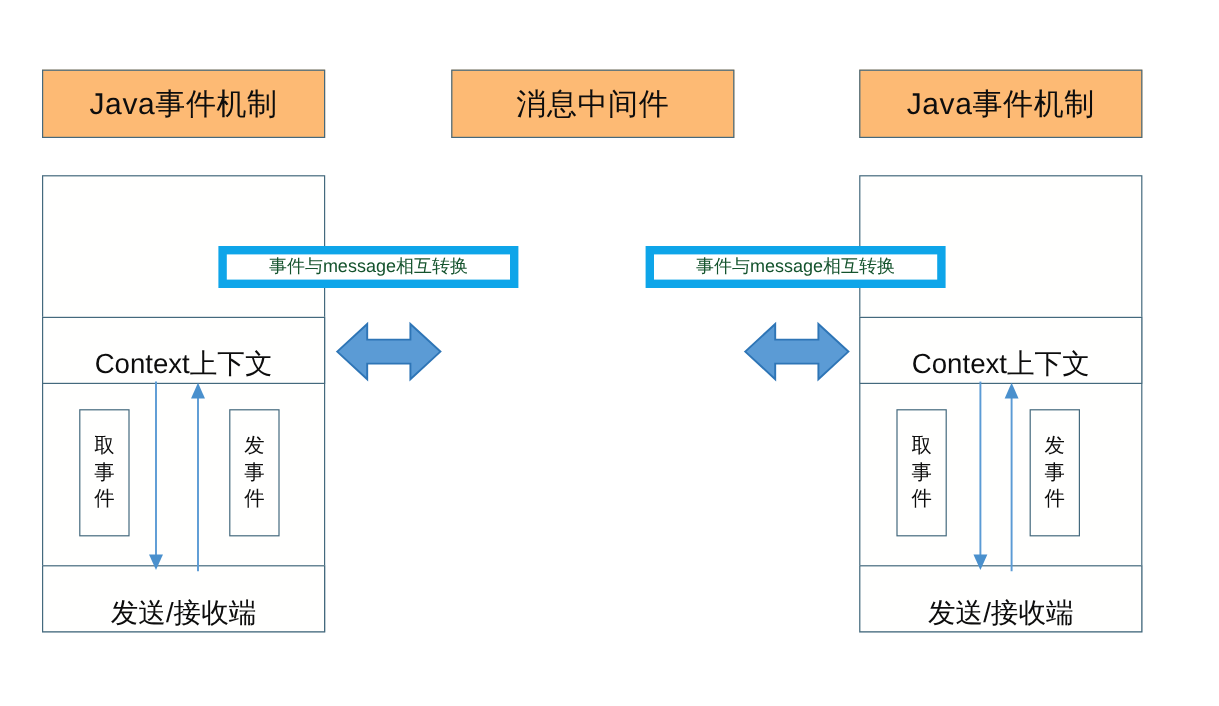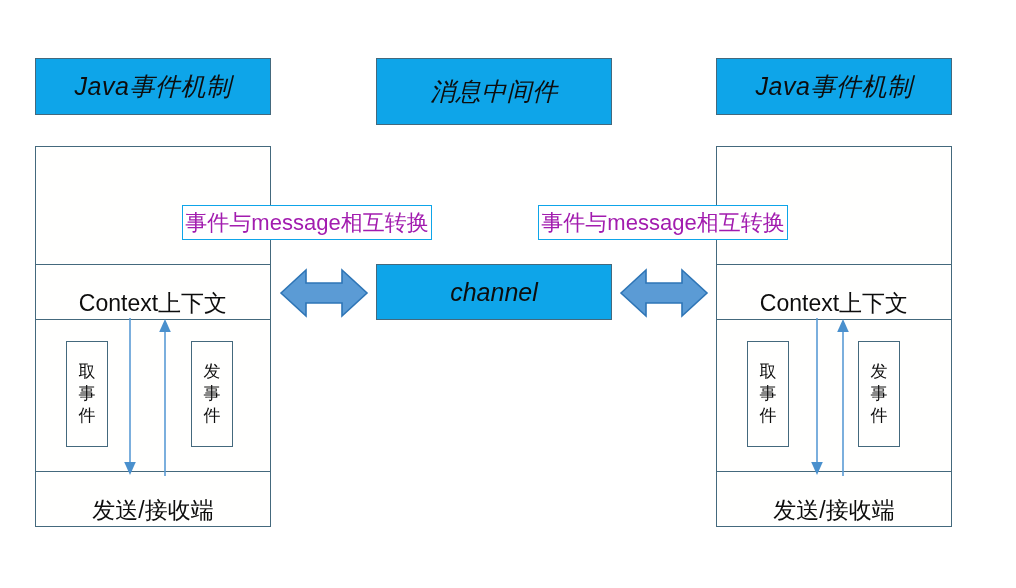--- a/index.html
+++ b/index.html
@@ -14,27 +14,26 @@
     background: #ffffff;
     font-family: "Liberation Sans", "DejaVu Sans", sans-serif;
     overflow: hidden;
   }
 
   
   .box {
     position: absolute;
     box-sizing: border-box;
     border: 1px solid #44697d;
-    background: #0ea5e9;
+    background: #fdba74;
     display: flex;
     align-items: center;
     justify-content: center;
     text-align: center;
     color: #0d0d0d;
-    font-style: italic;
   }
 
   
   .header-box {
     font-size: 25px;
     letter-spacing: 0.5px;
     font-weight: 400;
   }
 
   
@@ -72,27 +71,27 @@
     font-size: 17px;
     line-height: 1.28;
     color: #0d0d0d;
   }
   .vbox span { display: block; }
 
   
   .conv-label {
     position: absolute;
     box-sizing: border-box;
-    border: 1px solid #0ea5e9;
+    border: 7px solid #0ea5e9;
     background: #ffffff;
     display: flex;
     align-items: center;
     justify-content: center;
-    font-size: 22px;
-    color: #a21caf;
+    font-size: 15px;
+    color: #14532d;
     white-space: nowrap;
     z-index: 6;
   }
 
   
   .channel-box {
     font-size: 25px;
     z-index: 4;
   }
 
@@ -109,21 +108,21 @@
 </style>
 </head>
 <body>
 
 <div id="canvas">
 
   <div class="box header-box" style="left:35px; top:58px; width:236px; height:57px;">
     <span>Java事件机制</span>
   </div>
 
-  <div class="box header-box" style="left:376px; top:58px; width:236px; height:67px;justify-content:center;">
+  <div class="box header-box" style="left:376px; top:58px; width:236px; height:57px;justify-content:center;">
     <span>消息中间件</span>
   </div>
 
   <div class="box header-box" style="left:716px; top:58px; width:236px; height:57px;">
     <span>Java事件机制</span>
   </div>
 
   <div class="panel" style="left:35px; top:146px; width:236px; height:381px;"></div>
 
   <div class="band" style="left:35px; top:264px; width:236px; height:56px;">
@@ -189,23 +188,20 @@
     </svg>
   </div>
 
   <div class="v-arrow" style="left:833px; top:318px; width:20px; height:158px;">
     <svg width="20" height="158" viewBox="0 0 20 158">
       <line x1="10" y1="12" x2="10" y2="158" stroke="#5b9bd5" stroke-width="1.6"></line>
       <polygon points="10,1 4.2,14 15.8,14" fill="#4a90cd"></polygon>
     </svg>
   </div>
 
-  <div class="box channel-box" style="left:376px; top:264px; width:236px; height:56px;">
-    <span>channel</span>
-  </div>
 
   <div class="conv-label" style="left:182px; top:205px; width:250px; height:35px;">
     <span>事件与message相互转换</span>
   </div>
 
   <div class="conv-label" style="left:538px; top:205px; width:250px; height:35px;">
     <span>事件与message相互转换</span>
   </div>
 
   <div class="dbl-arrow" style="left:280px; top:265px; width:88px; height:56px;">

